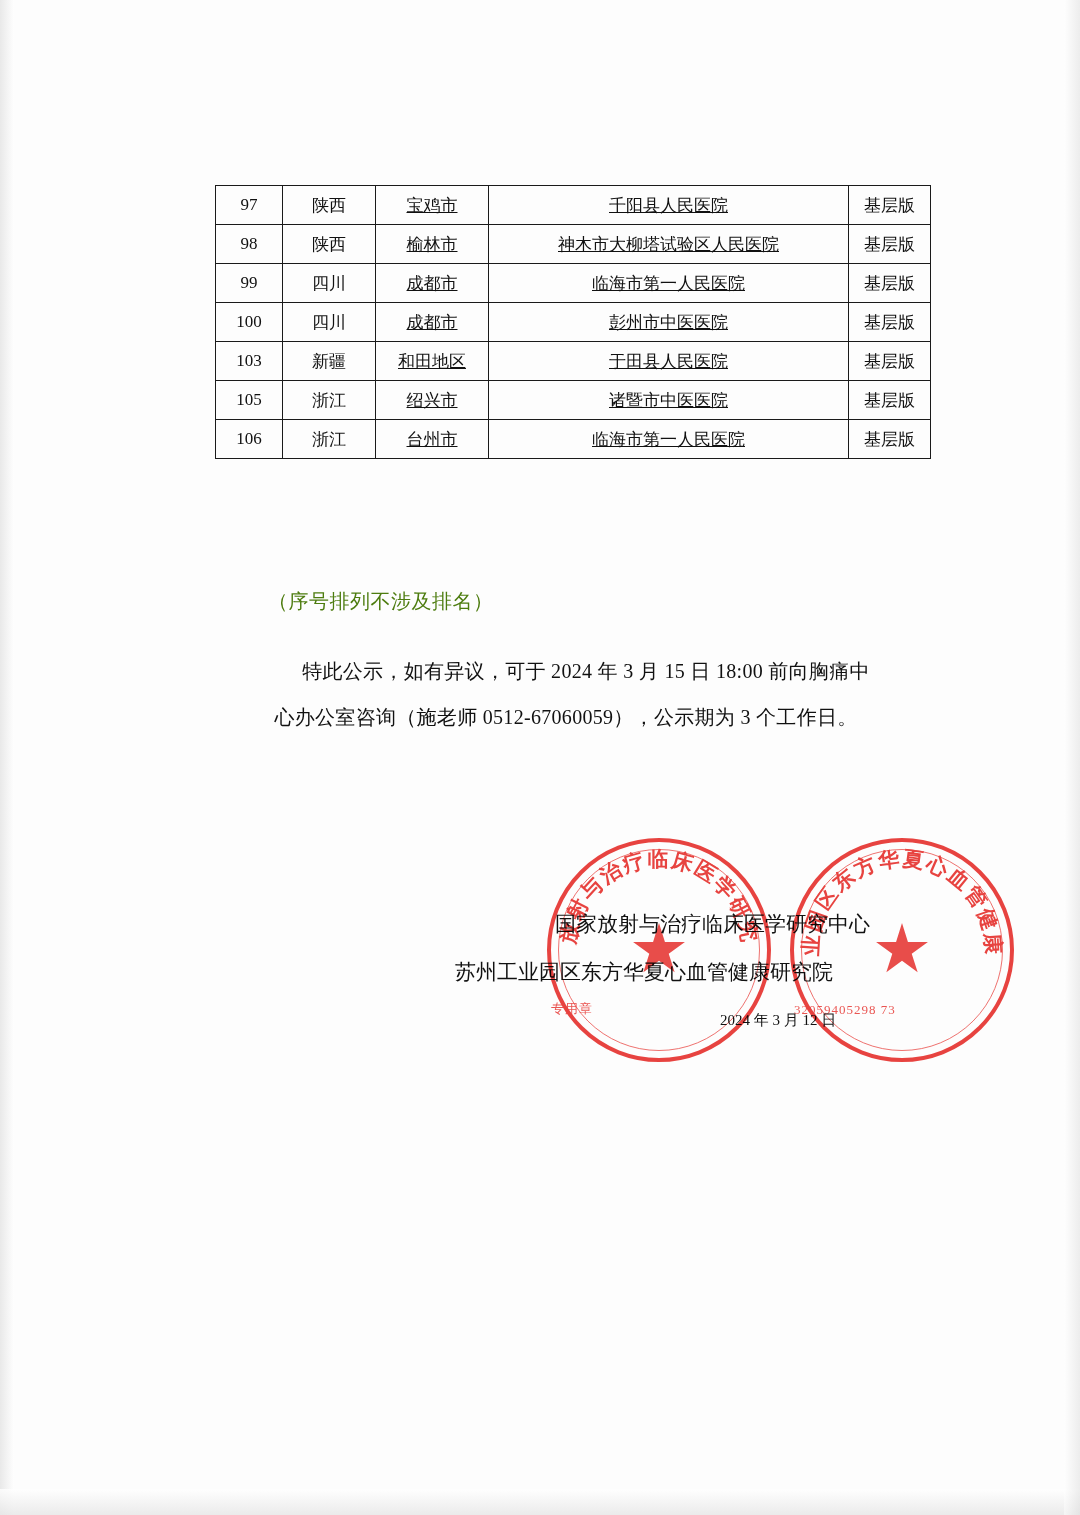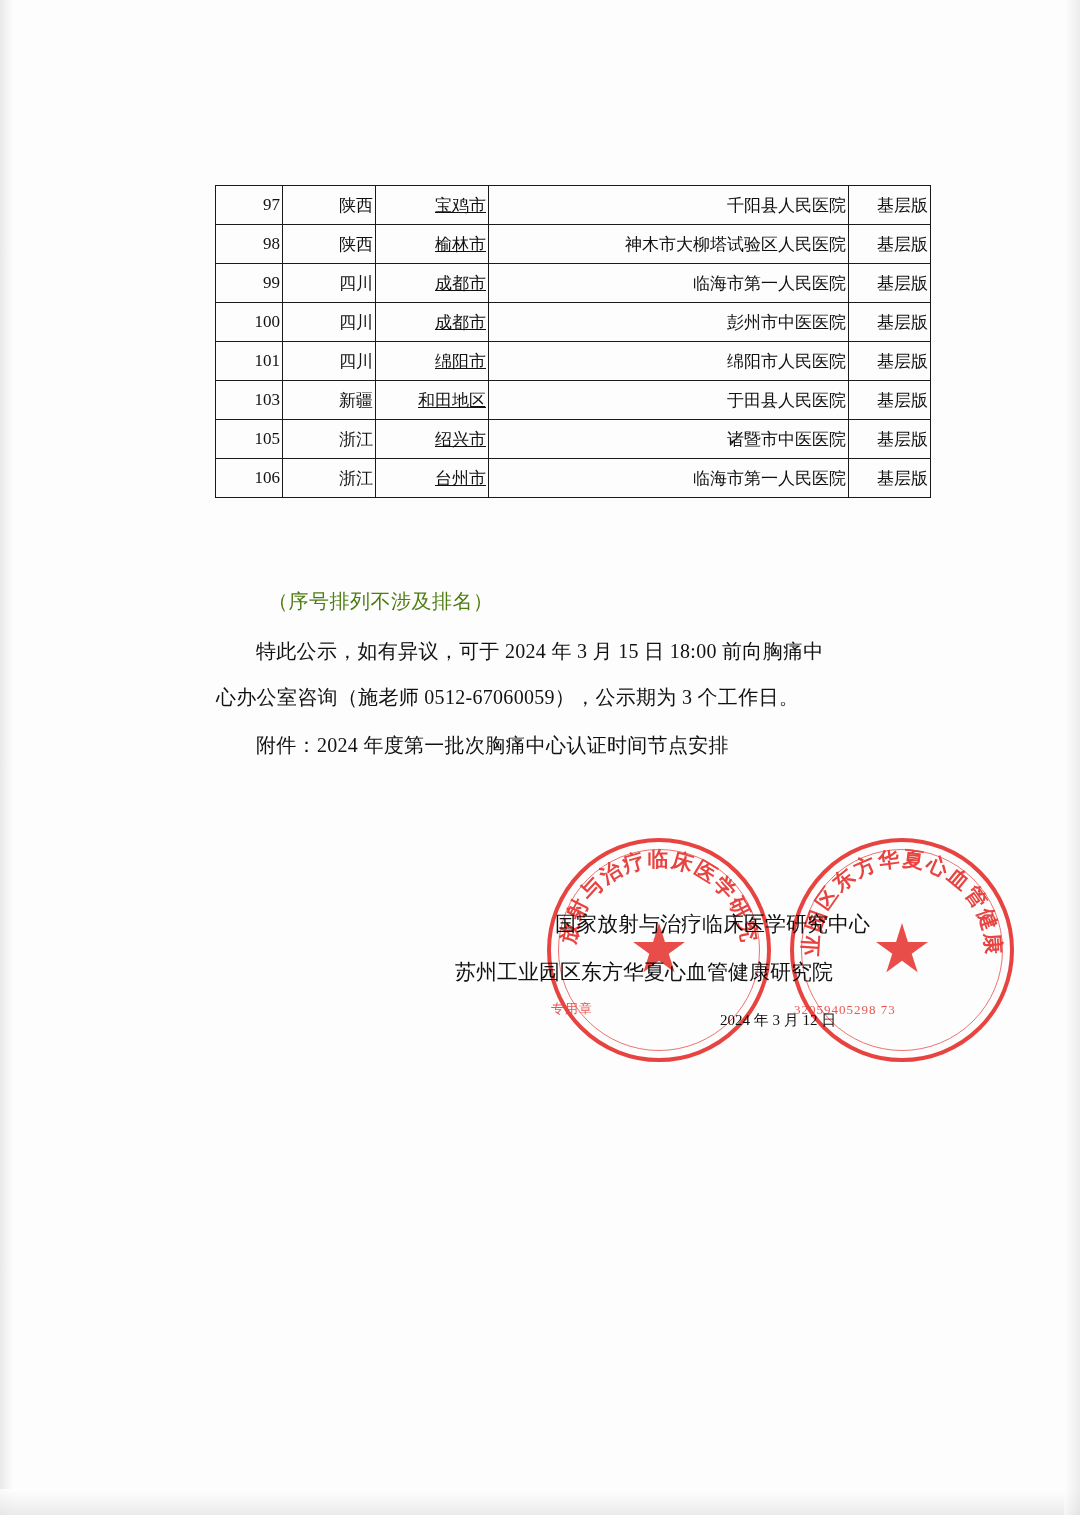--- a/index.html
+++ b/index.html
@@ -51,53 +51,53 @@
     width:690px;
   }
   table.listing{
     border-collapse: collapse;
     width:690px;
     table-layout: fixed;
   }
   table.listing td{
     border:1px solid #1a1a1a;
     height:38px;
-    text-align:right;
+    text-align:center;
     vertical-align:middle;
     font-family:"Liberation Serif", serif;
     font-size:17px;
     color:#111;
     padding:0 2px;
     white-space:nowrap;
   }
   td.c-idx{ width:62px; font-size:16px;}
   td.c-prov{ width:88px;}
   td.c-city{ width:108px;text-decoration:underline;}
-  td.c-hosp{ width:355px;}
+  td.c-hosp{ width:355px;text-decoration:underline;}
   td.c-level{ width:77px;}
 
   
   .note-line{
     position:absolute;
     left:268px;
     top:588px;
     font-size:20px;
     color:#4d7c0f;
     letter-spacing:.5px;
   }
   .para{
     position:absolute;
     left:216px;
     width:700px;
     font-size:20px;
     color:#111;
     line-height:46px;
     letter-spacing:.3px;
   }
-  .para1{ top:628px; }
+  .para1{ top:648px;text-align:center; }
   .para1 .l1{ display:block; text-indent:40px; }
   .para1 .l2{ display:block; }
   .para2{ top:722px; }
   .para2 .l1{ display:block; text-indent:40px; }
 
   
   .sign{
     position:absolute;
     left:455px;
     top:900px;
@@ -204,27 +204,20 @@
           <td class="c-level">基层版</td>
         </tr>
         <tr>
           <td class="c-idx">100</td>
           <td class="c-prov">四川</td>
           <td class="c-city">成都市</td>
           <td class="c-hosp">彭州市中医医院</td>
           <td class="c-level">基层版</td>
         </tr>
         <tr>
-          <td class="c-idx">101</td>
-          <td class="c-prov">四川</td>
-          <td class="c-city">绵阳市</td>
-          <td class="c-hosp">绵阳市人民医院</td>
-          <td class="c-level">基层版</td>
-        </tr>
-        <tr>
           <td class="c-idx">103</td>
           <td class="c-prov">新疆</td>
           <td class="c-city">和田地区</td>
           <td class="c-hosp">于田县人民医院</td>
           <td class="c-level">基层版</td>
         </tr>
         <tr>
           <td class="c-idx">105</td>
           <td class="c-prov">浙江</td>
           <td class="c-city">绍兴市</td>
@@ -242,23 +235,20 @@
     </table>
   </div>
 
   <div class="note-line">（序号排列不涉及排名）</div>
 
   <div class="para para1">
     <span class="l1">特此公示，如有异议，可于 2024 年 3 月 15 日 18:00 前向胸痛中</span>
     <span class="l2">心办公室咨询（施老师 0512-67060059），公示期为 3 个工作日。</span>
   </div>
 
-  <div class="para para2">
-    <span class="l1">附件：2024 年度第一批次胸痛中心认证时间节点安排</span>
-  </div>
 
   <div class="sign">
     <span class="s1">国家放射与治疗临床医学研究中心</span>
     <span class="s2">苏州工业园区东方华夏心血管健康研究院</span>
     <span class="s3">2024 年 3 月 12 日</span>
   </div>
 
   <div class="seal seal-left">
     <div class="inner-ring"></div>
     <svg class="seal-arc" viewBox="0 0 216 216">

